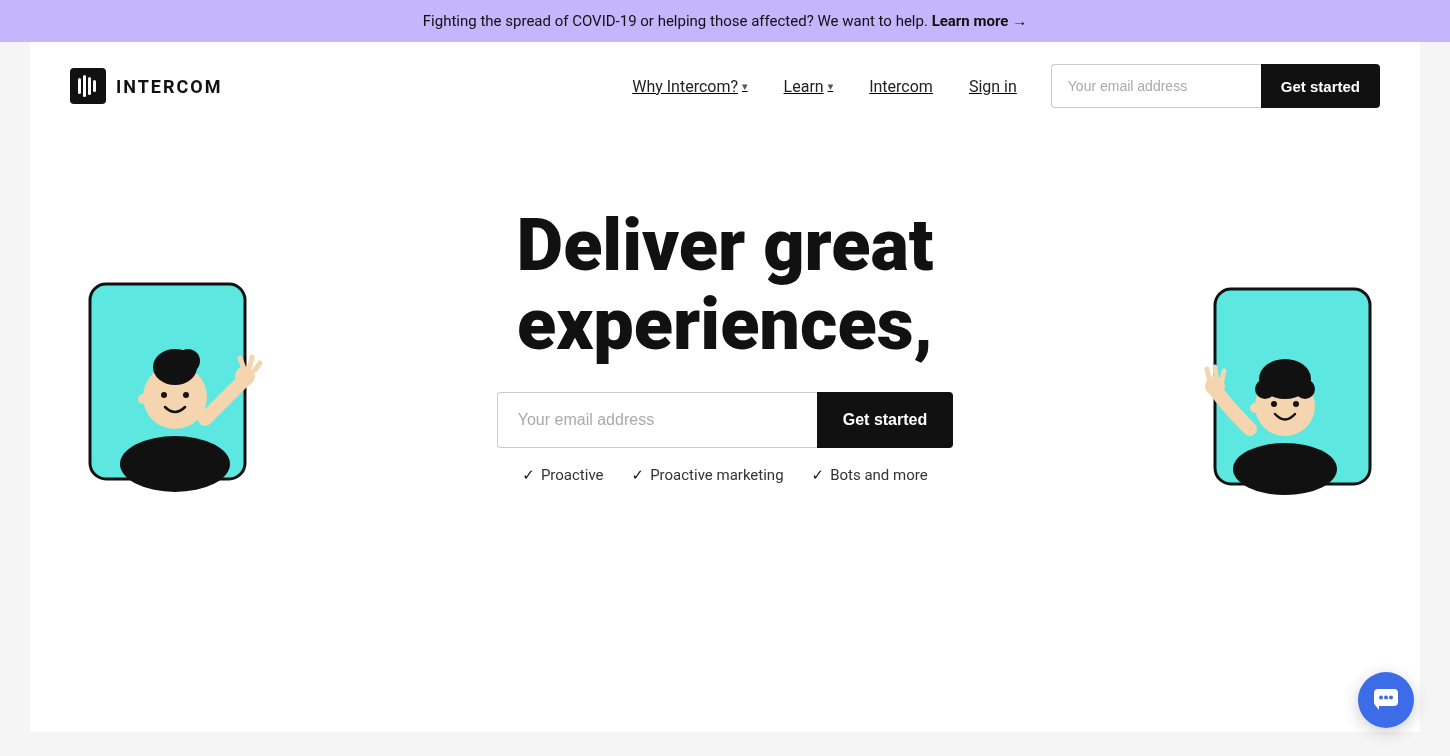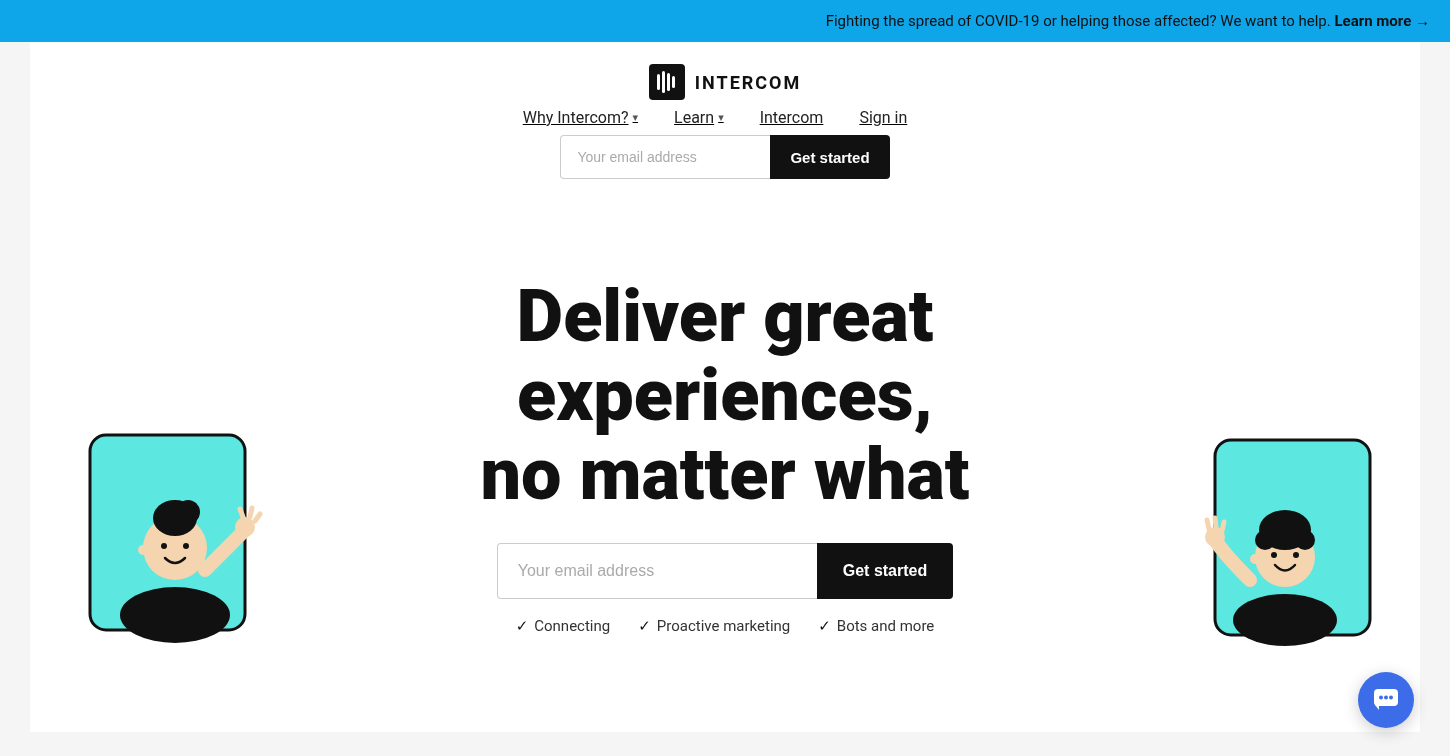--- a/index.html
+++ b/index.html
@@ -6,24 +6,24 @@
     body {
       font-family: -apple-system, BlinkMacSystemFont, 'Segoe UI', Roboto, sans-serif;
       background: #f5f5f5;
       width: 1450px;
       min-height: 756px;
       overflow: hidden;
     }
 
     
     .top-banner {
-      background: #0ea5e9;
+      background: #c4b5fd;
       width: 100%;
       padding: 12px 20px;
-      text-align: right;
+      text-align: center;
       font-size: 15px;
       color: #111;
     }
     .top-banner a {
       font-weight: 700;
       color: #111;
       text-decoration: none;
     }
     .top-banner a::after {
       content: ' →';
@@ -37,21 +37,20 @@
       min-height: 690px;
       position: relative;
     }
 
     
     nav {
       display: flex;
       align-items: center;
       padding: 22px 40px;
       gap: 0;
-      flex-direction: column;
     }
     .logo {
       display: flex;
       align-items: center;
       gap: 10px;
       font-size: 18px;
       font-weight: 700;
       letter-spacing: 2px;
       color: #111;
       text-transform: uppercase;
@@ -303,34 +302,33 @@
         <circle cx="165" cy="97" r="10" fill="#f5d5b0"></circle>
 
         <line x1="163" y1="87" x2="160" y2="79" stroke="#f5d5b0" stroke-width="5" stroke-linecap="round"></line>
         <line x1="170" y1="87" x2="172" y2="78" stroke="#f5d5b0" stroke-width="5" stroke-linecap="round"></line>
         <line x1="175" y1="91" x2="180" y2="84" stroke="#f5d5b0" stroke-width="5" stroke-linecap="round"></line>
       </svg>
     </div>
 
     <h1 class="hero-title">
       <span>Deliver great experiences,</span><br>
-      <span>no matter what</span>
     </h1>
 
     <div class="hero-form">
       <input class="hero-email-input" type="email" placeholder="Your email address" style="">
       <button class="hero-get-started">
         <span>Get started</span>
       </button>
     </div>
 
     <div class="hero-checks">
       <div class="check-item">
         <span class="check-mark">✓</span>
-        <span>Connecting</span>
+        <span>Proactive</span>
       </div>
       <div class="check-item">
         <span class="check-mark">✓</span>
         <span>Proactive marketing</span>
       </div>
       <div class="check-item">
         <span class="check-mark">✓</span>
         <span>Bots and more</span>
       </div>
     </div>

